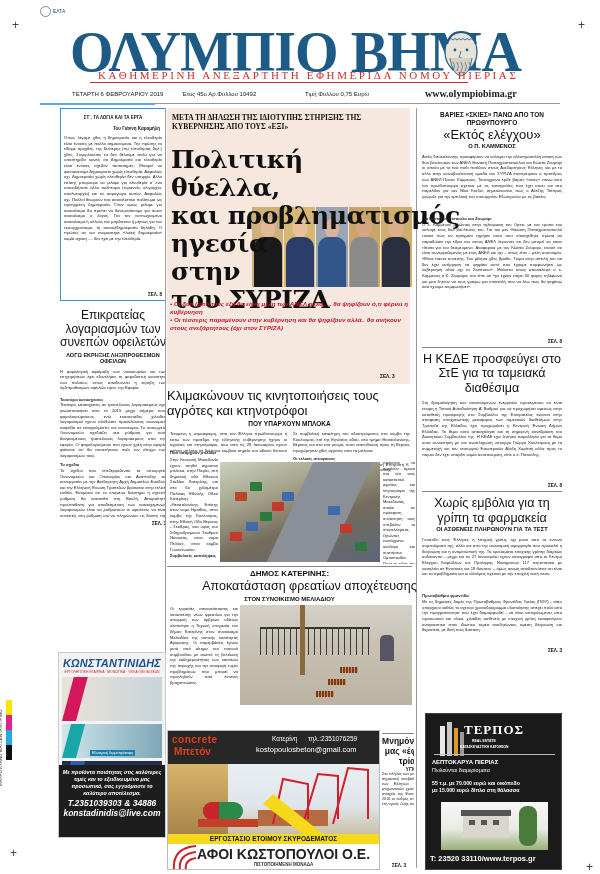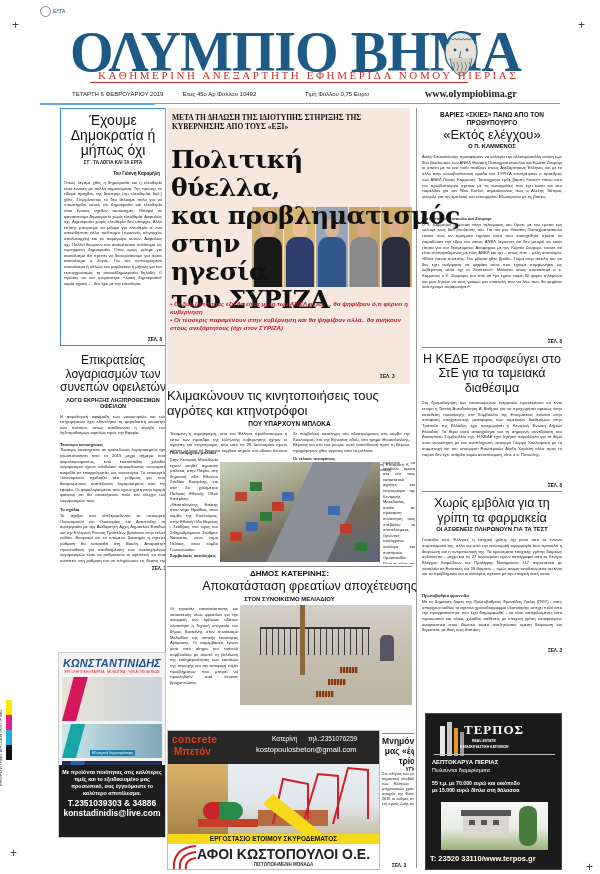--- a/index.html
+++ b/index.html
@@ -35,21 +35,21 @@
 
   .vrule { width: 1px; background: #999; }
 
   
   .ad-konst { left: 58px; top: 652px; width: 108px; height: 186px; border: 1px solid #ccc; background: #f3f3f3; overflow: hidden; }
   .konst-logo { text-align:center; font-family: "Liberation Sans", sans-serif; font-style: italic; font-weight: bold; font-size: 11px; color: #1d4f92; margin-top: 4px; letter-spacing: 0.2px; }
   .konst-tag { text-align:center; font-size: 3.4px; color: #d22; margin-top: 1px; }
   .konst-img { margin: 3px 3px 0 3px; height: 44px; position: relative; overflow: hidden; }
   .konst-img .stripe { position:absolute; left: 0; top: 0; width: 22px; height: 100%; transform: skewX(-15deg); transform-origin: bottom left; }
   .konst-slogan { text-align:center; font-size: 5.5px; font-style: italic; font-weight: bold; margin-top: 2px; color:#111; border-bottom: 1px solid #aaa; padding-bottom: 1px; }
-  .konst-black { position: absolute; left: 0; bottom: 0; width: 100%; height: 72px; background: #1d1d1d; color: #fff; text-align: center; padding-top: 4px; }
+  .konst-black { position: absolute; left: 0; bottom: 0; width: 100%; height: 72px; background: #1d1d1d; color: #fff; text-align: center; padding-top: 4px; font-style: italic; }
   .konst-black .t1 { font-size: 5.4px; font-weight: bold; line-height: 7px; }
   .konst-black .t2 { font-size: 8.5px; font-weight: bold; margin-top: 1px; }
   .konst-black .t3 { font-size: 8.5px; font-weight: bold; }
 
   
   .lead-bg { left: 167px; top: 108px; width: 243px; height: 276px; background: #f6e8de; }
   .kicker { left: 172px; top: 113px; width: 235px; font-family: "Liberation Serif", serif; font-weight: bold; font-size: 7.5px; line-height: 9px; color: #111; }
   .lead-hl { left: 171px; top: 146px; width: 240px; font-family: "DejaVu Serif", serif; font-weight: bold; font-size: 25px; line-height: 28px; color: #111; letter-spacing: -0.5px; }
   .photos { left: 252px; top: 207px; width: 160px; height: 80px; display: flex; gap: 1px; overflow:hidden; }
   .person { flex: 1; position: relative; background: #c9b590; overflow:hidden; }
@@ -153,21 +153,20 @@
   <span style="left:0;">ΤΕΤΑΡΤΗ 6 ΦΕΒΡΟΥΑΡΙΟΥ 2019</span>
   <span style="left:110px;">Έτος 45ο  Αρ.Φύλλου  10492</span>
   <span style="left:233px;">Τιμή Φύλλου 0,75 Ευρώ</span>
   <span class="website" style="left:353px;">www.olympiobima.gr</span>
 </div>
 <div class="abs top-rule"></div>
 <div class="abs top-rule-blue"></div>
 
 <div class="abs col-left">
   <div class="box-blue">
-    <div class="h-lg">Έχουμε Δημοκρατία ή μήπως όχι</div>
     <div class="byline-sm">ΣΤ΄. ΤΑ ΛΟΓΙΑ ΚΑΙ ΤΑ ΕΡΓΑ</div>
     <div class="author">Του Γιάννη Καραμήλη</div>
     <div class="body-txt" style="height:154px;overflow:hidden;">Όπως λέγαμε χθες η δημοκρατία και η ελευθερία είναι έννοιες με πολλά σημαινόμενα. Της πρώτης τα είδαμε προχθές, της δεύτερης (της ελευθερίας δηλ.) χθες. Συγκρίνοντας τα δεν θέλουμε πολύ για να υποστηρίξει κανείς ότι Δημοκρατία και ελευθερία είναι έννοιες σχεδόν ταυτόσημες. Μπορεί να φανταστούμε Δημοκρατία χωρίς ελευθερία; Ασφαλώς όχι. Δημοκρατία χωρίς ελευθερία δεν υπάρχει. Αλλά επίσης μπορούμε να μιλάμε για ελευθερία σ' ένα οποιοδήποτε άλλο πολίτευμα (τυραννία, ολιγαρχία, απολυταρχία) και τα παράγωγα αυτών; Ασφαλώς όχι. Πολλοί θεωρούν ένα σοσιαλιστικό πολίτευμα ως προηγμένη δημοκρατία. Όταν όμως μιλάμε για σοσιαλισμό θα πρέπει να διευκρινίσουμε για ποιον σοσιαλισμό ο λόγος. Για τον εκπτωχευμένο σοσιαλισμό ή αλλιώς τον μαρξιστικό ή μήπως για τον εκσυγχρονισμό, τη σοσιαλδημοκρατία δηλαδή; Ο πρώτος αν και ονομάστηκε «λαϊκή δημοκρατία» καμία σχέση .... δεν έχει με την ελευθερία.</div>
     <div class="sel">ΣΕΛ. 8</div>
   </div>
 
   <div style="margin-top:8px;">
     <div class="h-md">Επικρατείας λογαριασμών των συνεπών οφειλετών</div>
     <div class="h-sub">ΛΟΓΩ ΕΚΡΗΞΗΣ ΛΗΞΙΠΡΟΘΕΣΜΩΝ ΟΦΕΙΛΩΝ</div>
     <div class="body-txt" style="margin-top:4px;">Η φορολογική αφαίμαξη των νοικοκυριών και των επιχειρήσεων έχει εξαντλήσει τη φοροδοτική ικανότητα των πολιτών, όπως αποδεικνύει η έκρηξη των ληξιπρόθεσμων οφειλών προς την Εφορία.</div>
@@ -223,22 +222,22 @@
       <div class="body" style="background:#8a8a8a;"></div>
     </div>
   <div class="person" style="background:#cfae6c;">
       <div class="head" style="background:#dcae8c;"></div>
       <div class="body" style="background:#2a2e3e;"></div>
     </div>
 </div>
 <div class="abs lead-hl">
   <div>Πολιτική θύελλα,</div>
   <div style="white-space:nowrap;">και προβληματισμός</div>
+  <div>ηγεσία</div>
   <div>στην</div>
-  <div>ηγεσία</div>
   <div>του ΣΥΡΙΖΑ</div>
 </div>
 <div class="abs bullets">
   <div><span>• </span><span>Οι δύο (από τους έξι) θα είναι μέλη των ΑΝΕΛ αλλά, ... θα ψηφίζουν ό,τι φέρνει η κυβέρνηση</span></div>
   <div><span>• </span><span>Οι τέσσερις παραμένουν στην κυβέρνηση και θα ψηφίζουν αλλά.. θα ανήκουν στους ανεξάρτητους (όχι στον ΣΥΡΙΖΑ)</span></div>
 </div>
 <div class="abs sel-lead">ΣΕΛ. 3</div>
 
 <div class="abs hl-farmers">Κλιμακώνουν τις κινητοποιήσεις τους αγρότες και κτηνοτρόφοι</div>
 <div class="abs sub-farmers">ΠΟΥ ΥΠΑΡΧΟΥΝ ΜΠΛΟΚΑ</div>

